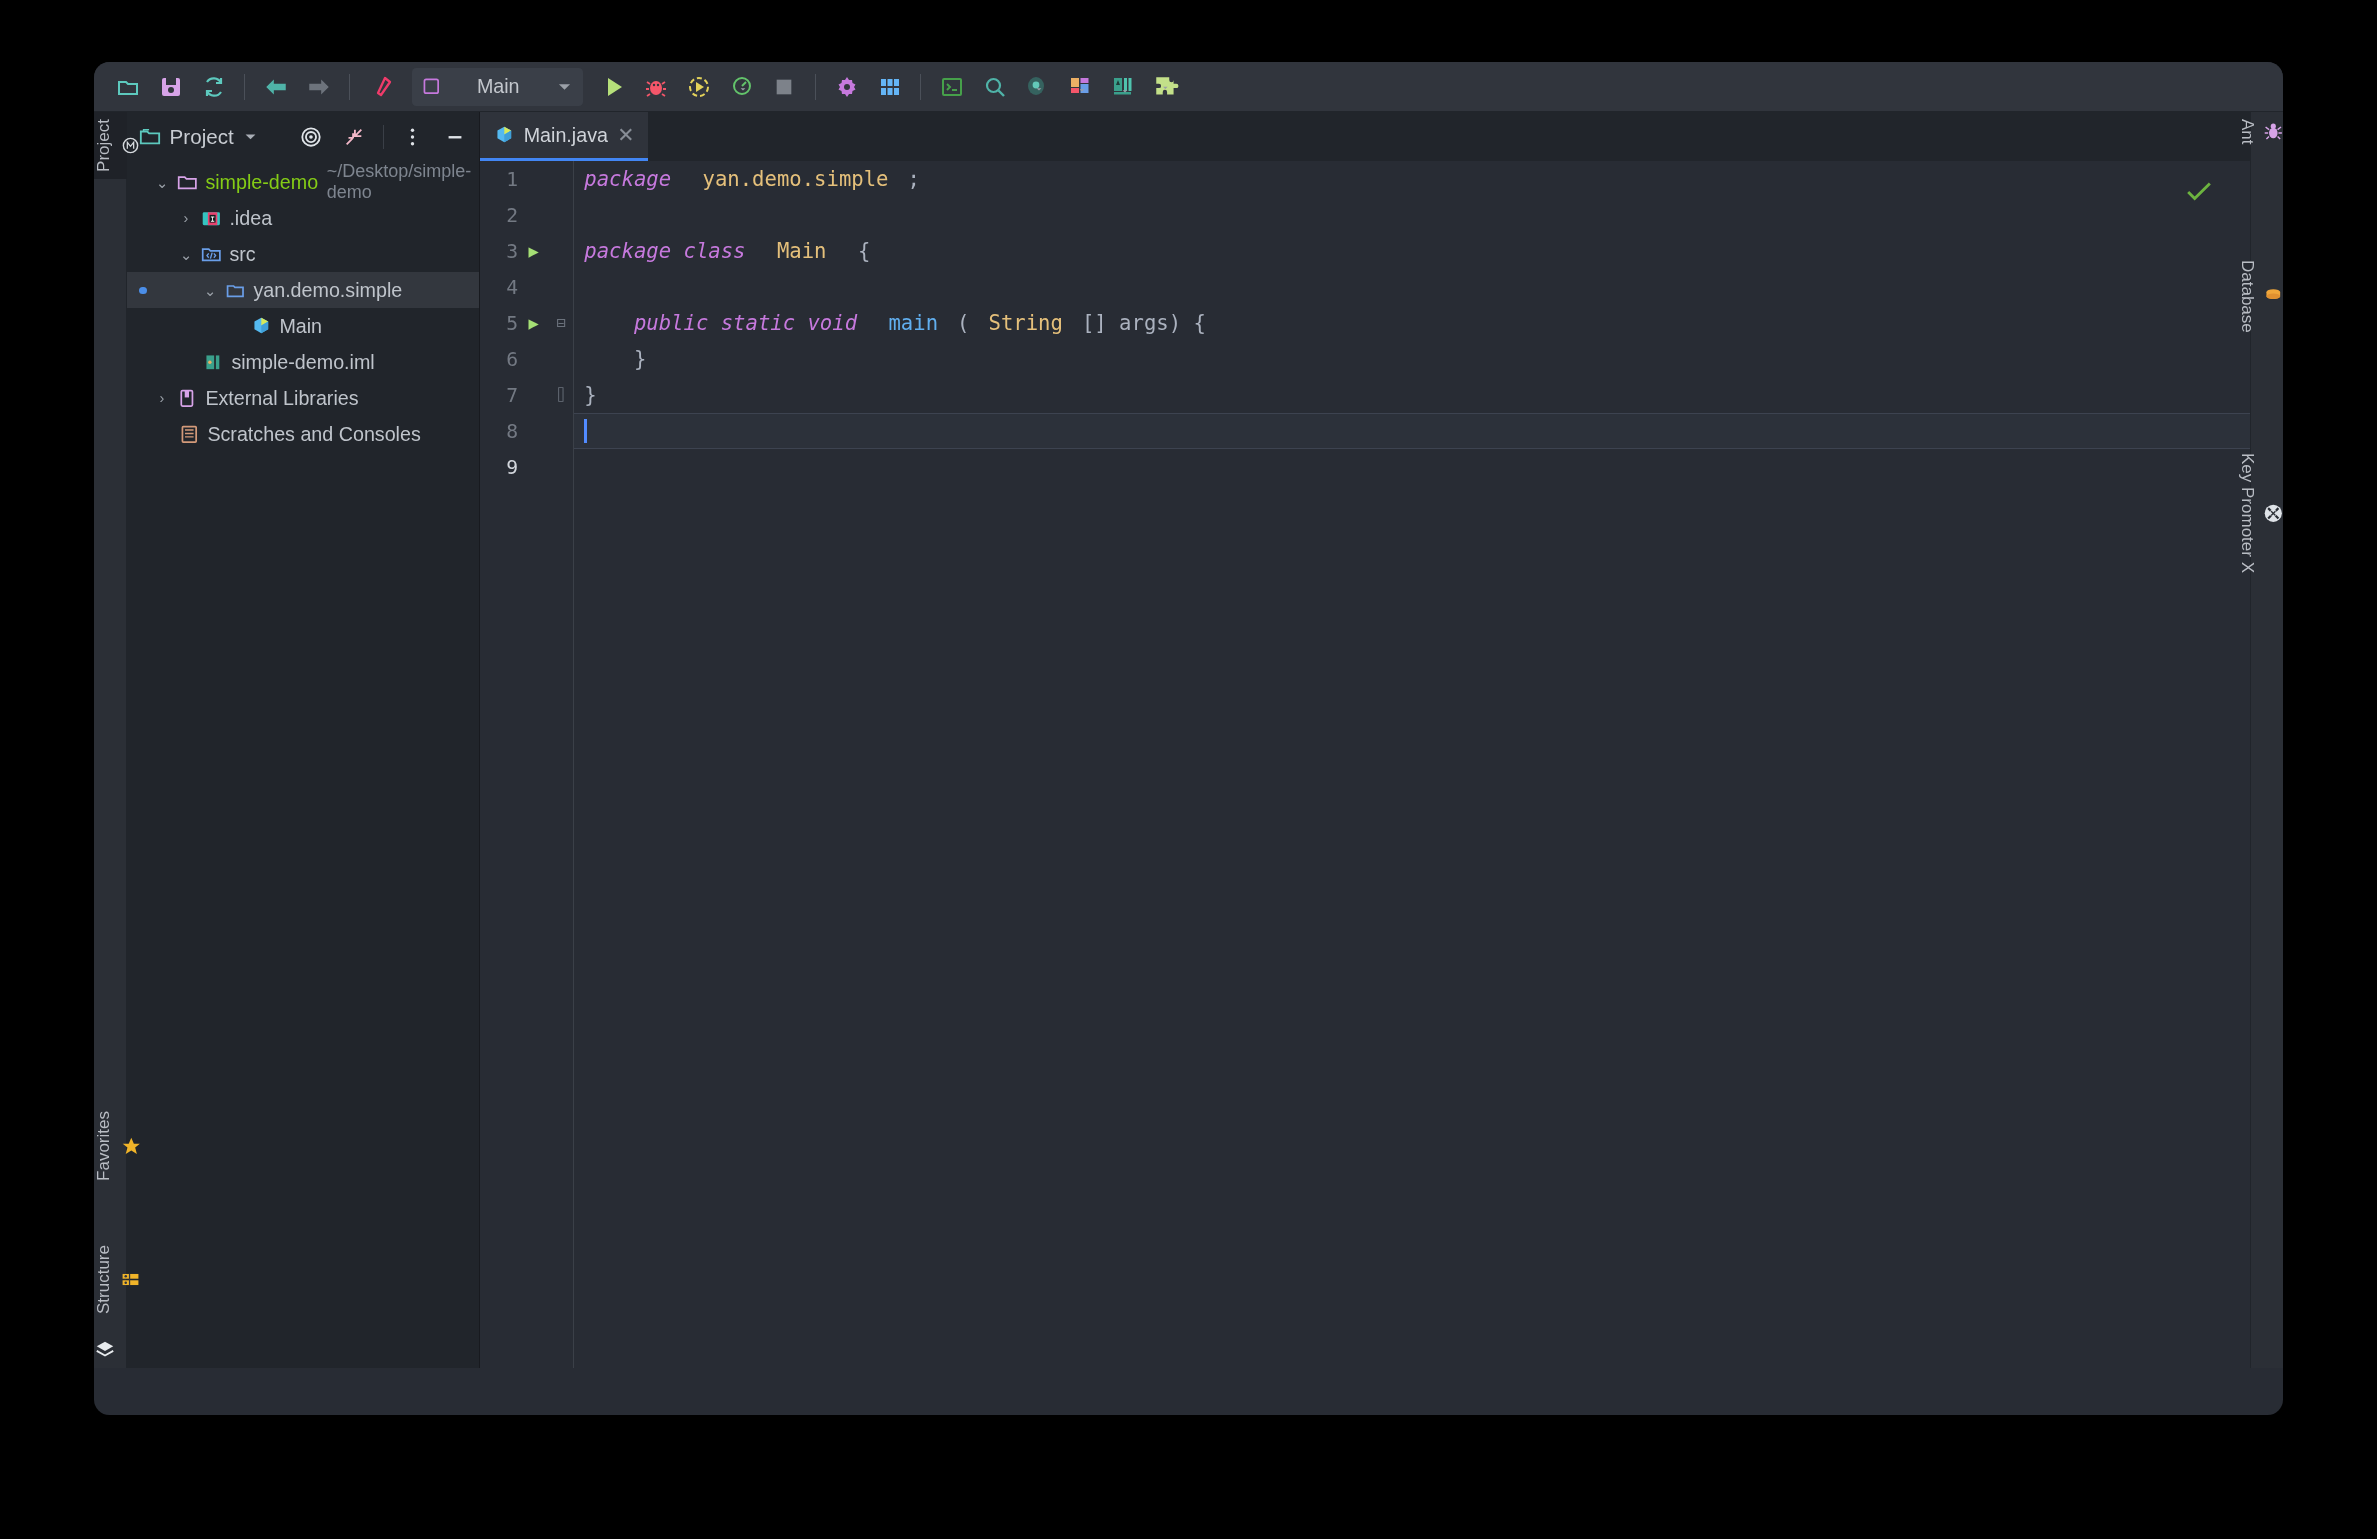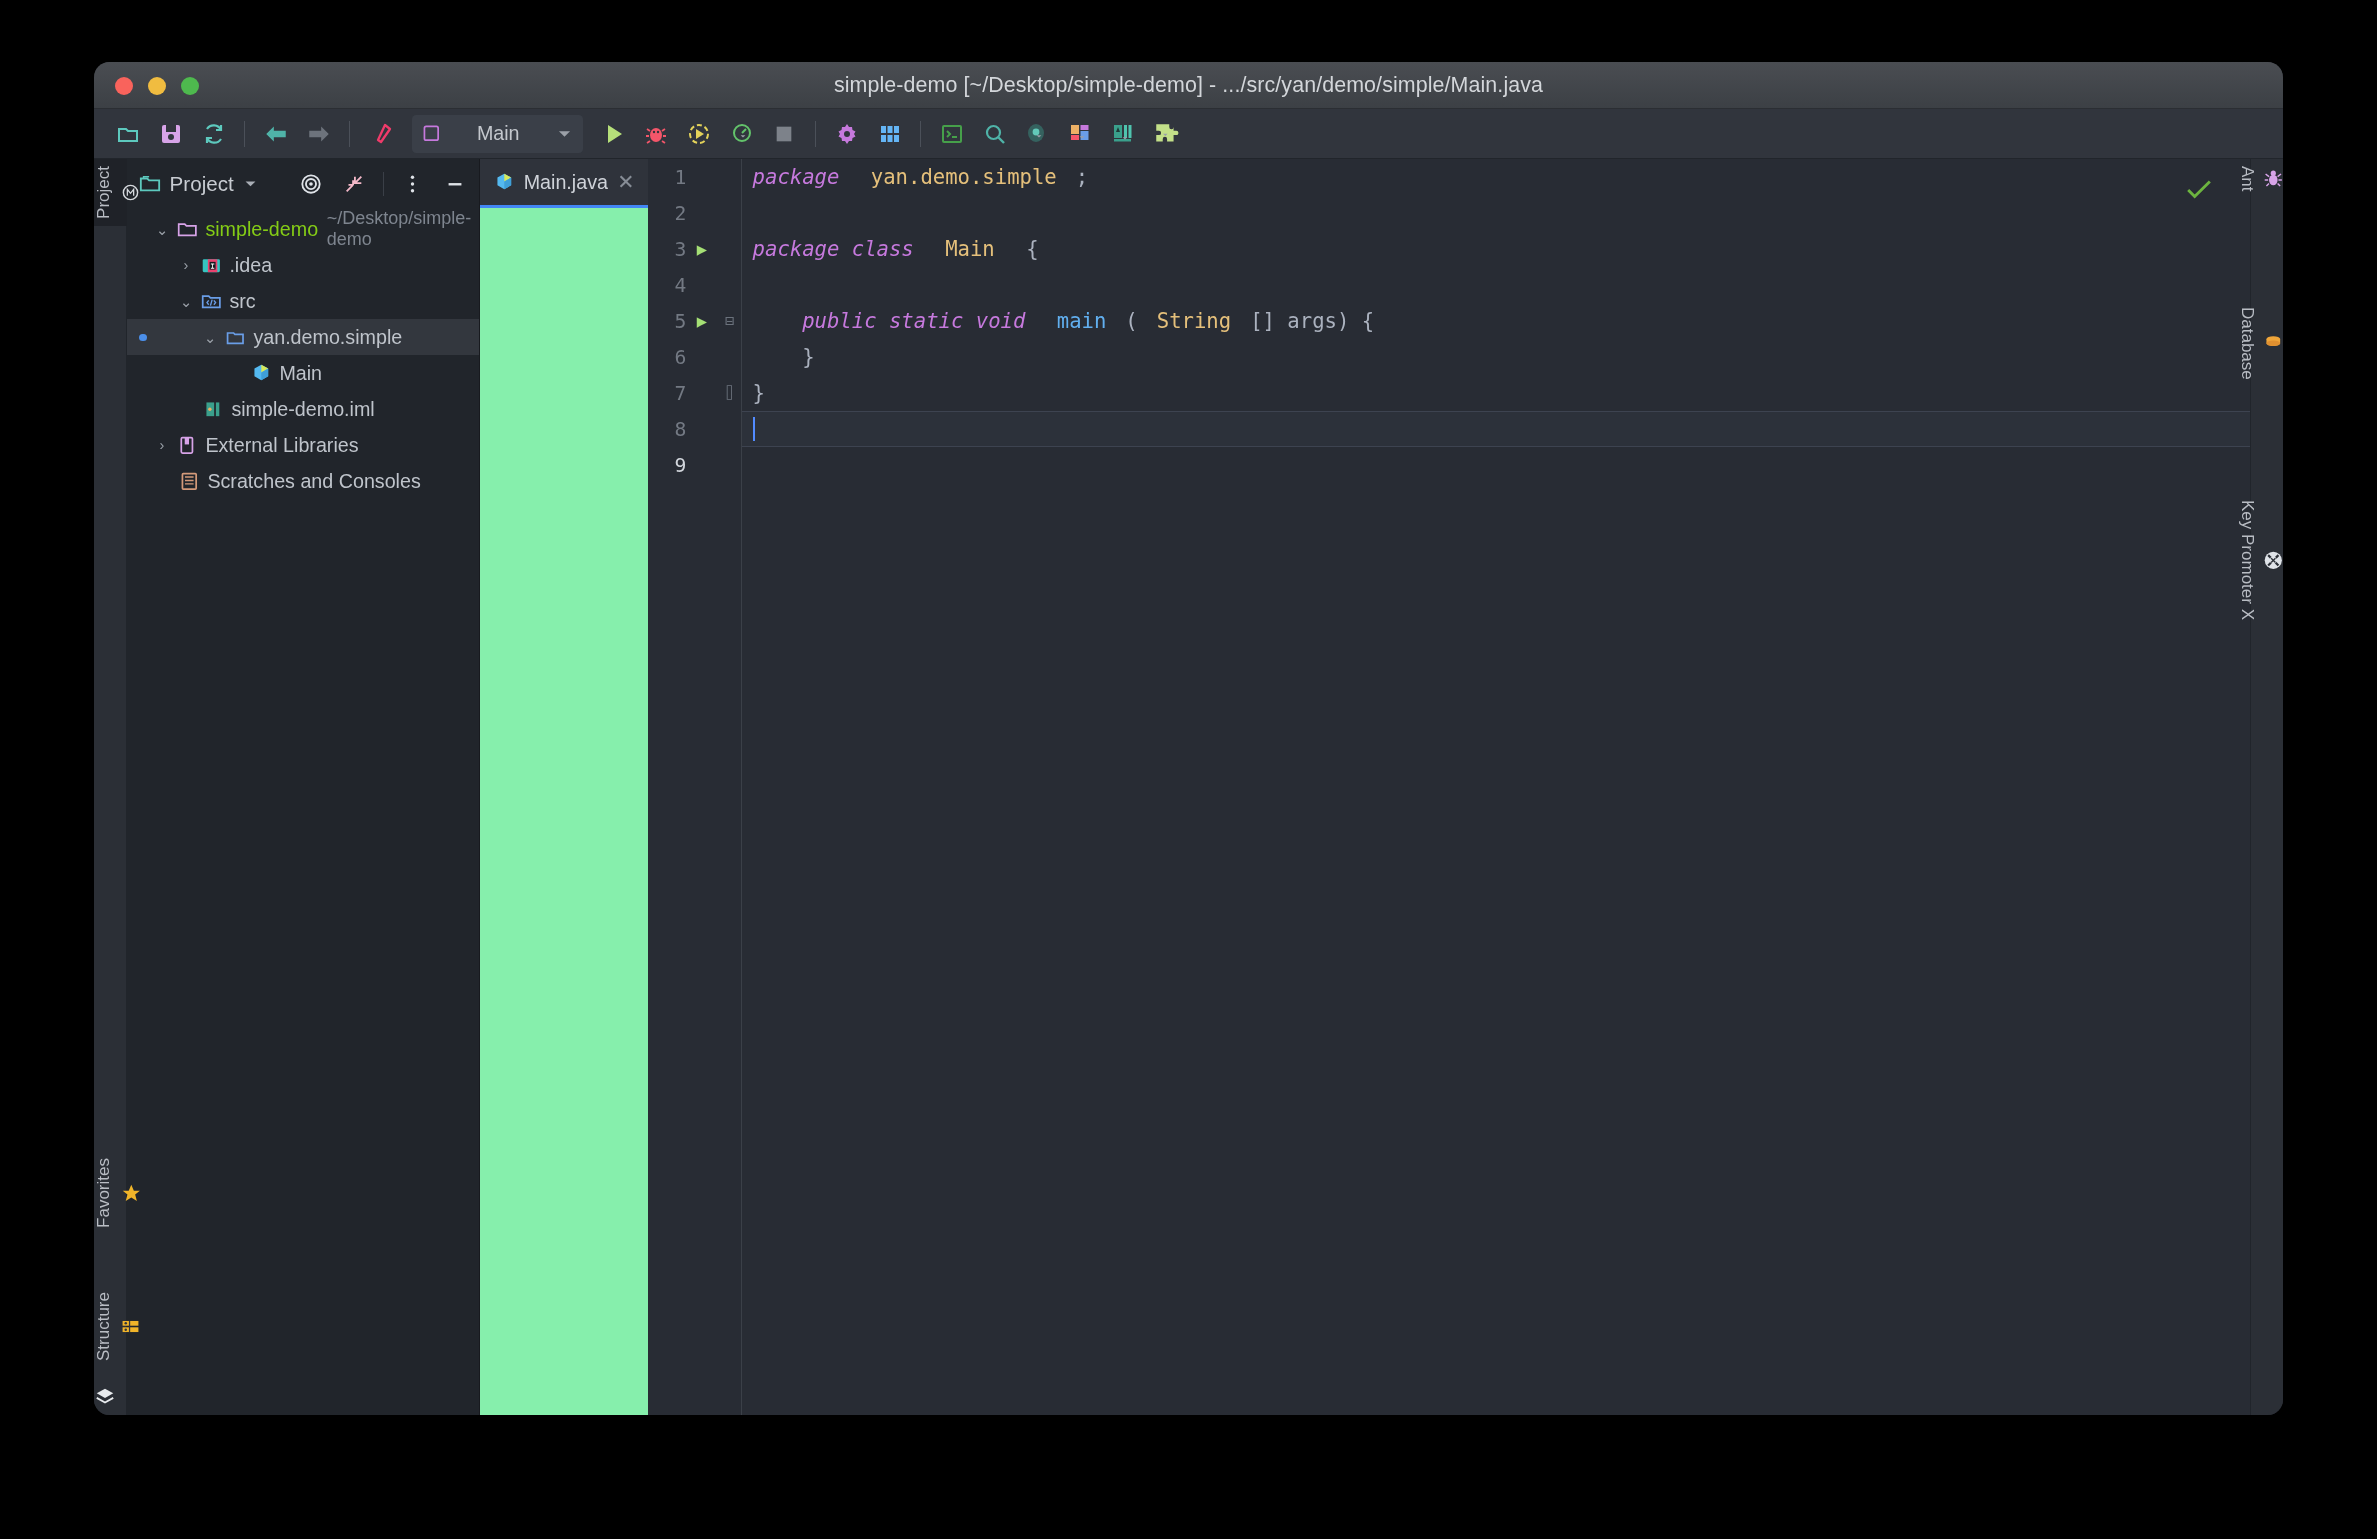--- a/index.html
+++ b/index.html
@@ -115,21 +115,21 @@
   .twisty {
     width: 22px; text-align: center; color: #9aa0a8; font-size: 14.6px;
     flex: 0 0 22px;
   }
   .ticon { width: 29px; display:flex; align-items:center; justify-content:center; flex:0 0 29px; margin-right:3.4px;}
   .tlabel { white-space: nowrap; }
   .tpath { color: #7e858f; font-size: 18px; margin-left: 8.6px; }
   .bold { font-weight: normal; color: #84cc16; }
 
   
-  #editor-area { flex: 1; display: flex; flex-direction: row; background: #86efac; position: relative; }
+  #editor-area { flex: 1; display: flex; flex-direction: column; background: #0f766e; position: relative; }
   #tabbar { height: 49px; background: #21252b; display: flex; align-items: flex-end; }
   #tab-main {
     height: 49px; background: #2f333b;
     display: flex; align-items: center; gap: 9.4px;
     padding: 0 13.7px 0 13.7px;
     position: relative;
     border-bottom: 3.4px solid #4286f4;
   }
   #tab-label { font-size: 19.7px; color: #cfd3d9; }
   #tab-close { font-size: 20.6px; color: #878d96; line-height: 1; }
@@ -183,28 +183,20 @@
     font-size: 22px; color: #7fcb5a; font-weight: bold;
   }
 
   svg { display: block; }
 </style>
 </head>
 <body>
 
 <div id="window">
 
-  <div id="titlebar">
-    <div class="traffic">
-      <div class="dot red"></div>
-      <div class="dot yellow"></div>
-      <div class="dot green"></div>
-    </div>
-    <div id="title-text">simple-demo [~/Desktop/simple-demo] - .../src/yan/demo/simple/Main.java</div>
-  </div>
 
   <div id="toolbar">
 
     <div class="tb-btn">
       <svg width="24" height="24" viewBox="0 0 24 24">
           <path d="M3 7h7l2 2h9v10H3z" fill="none" stroke="#5dc9be" stroke-width="2"></path>
         </svg>
     </div>
     <div class="tb-btn">
       <svg width="24" height="24" viewBox="0 0 24 24">

